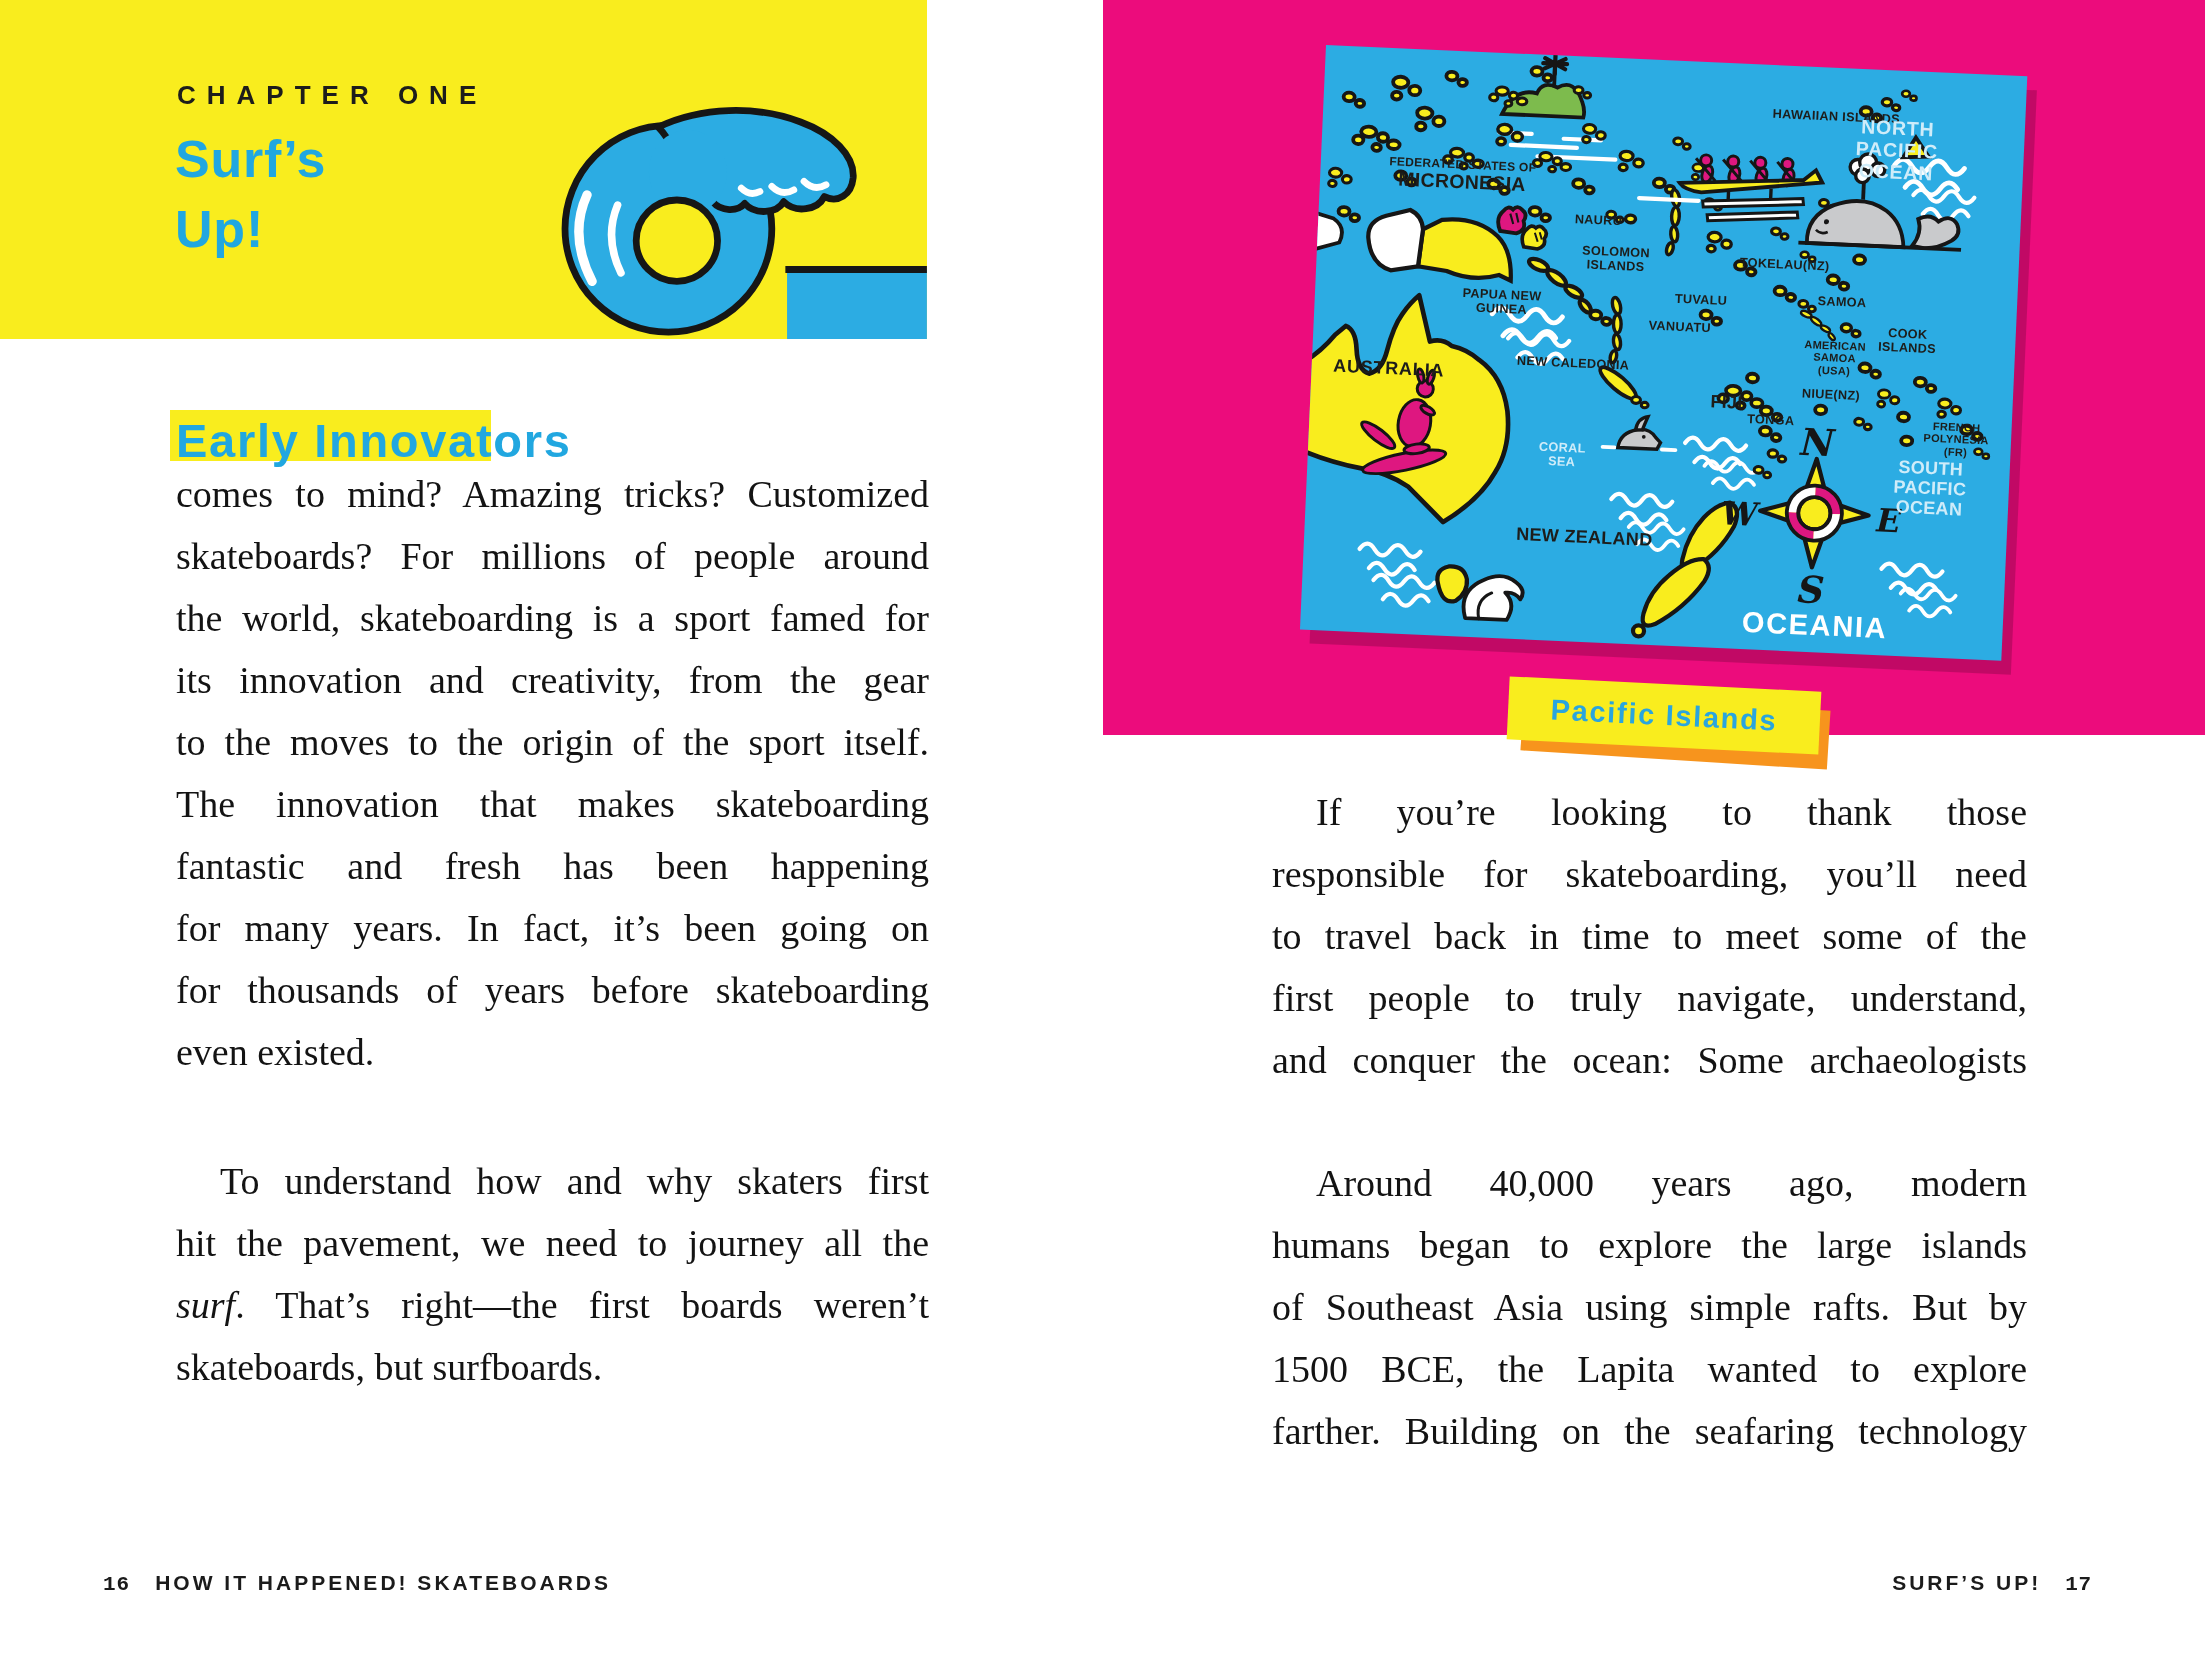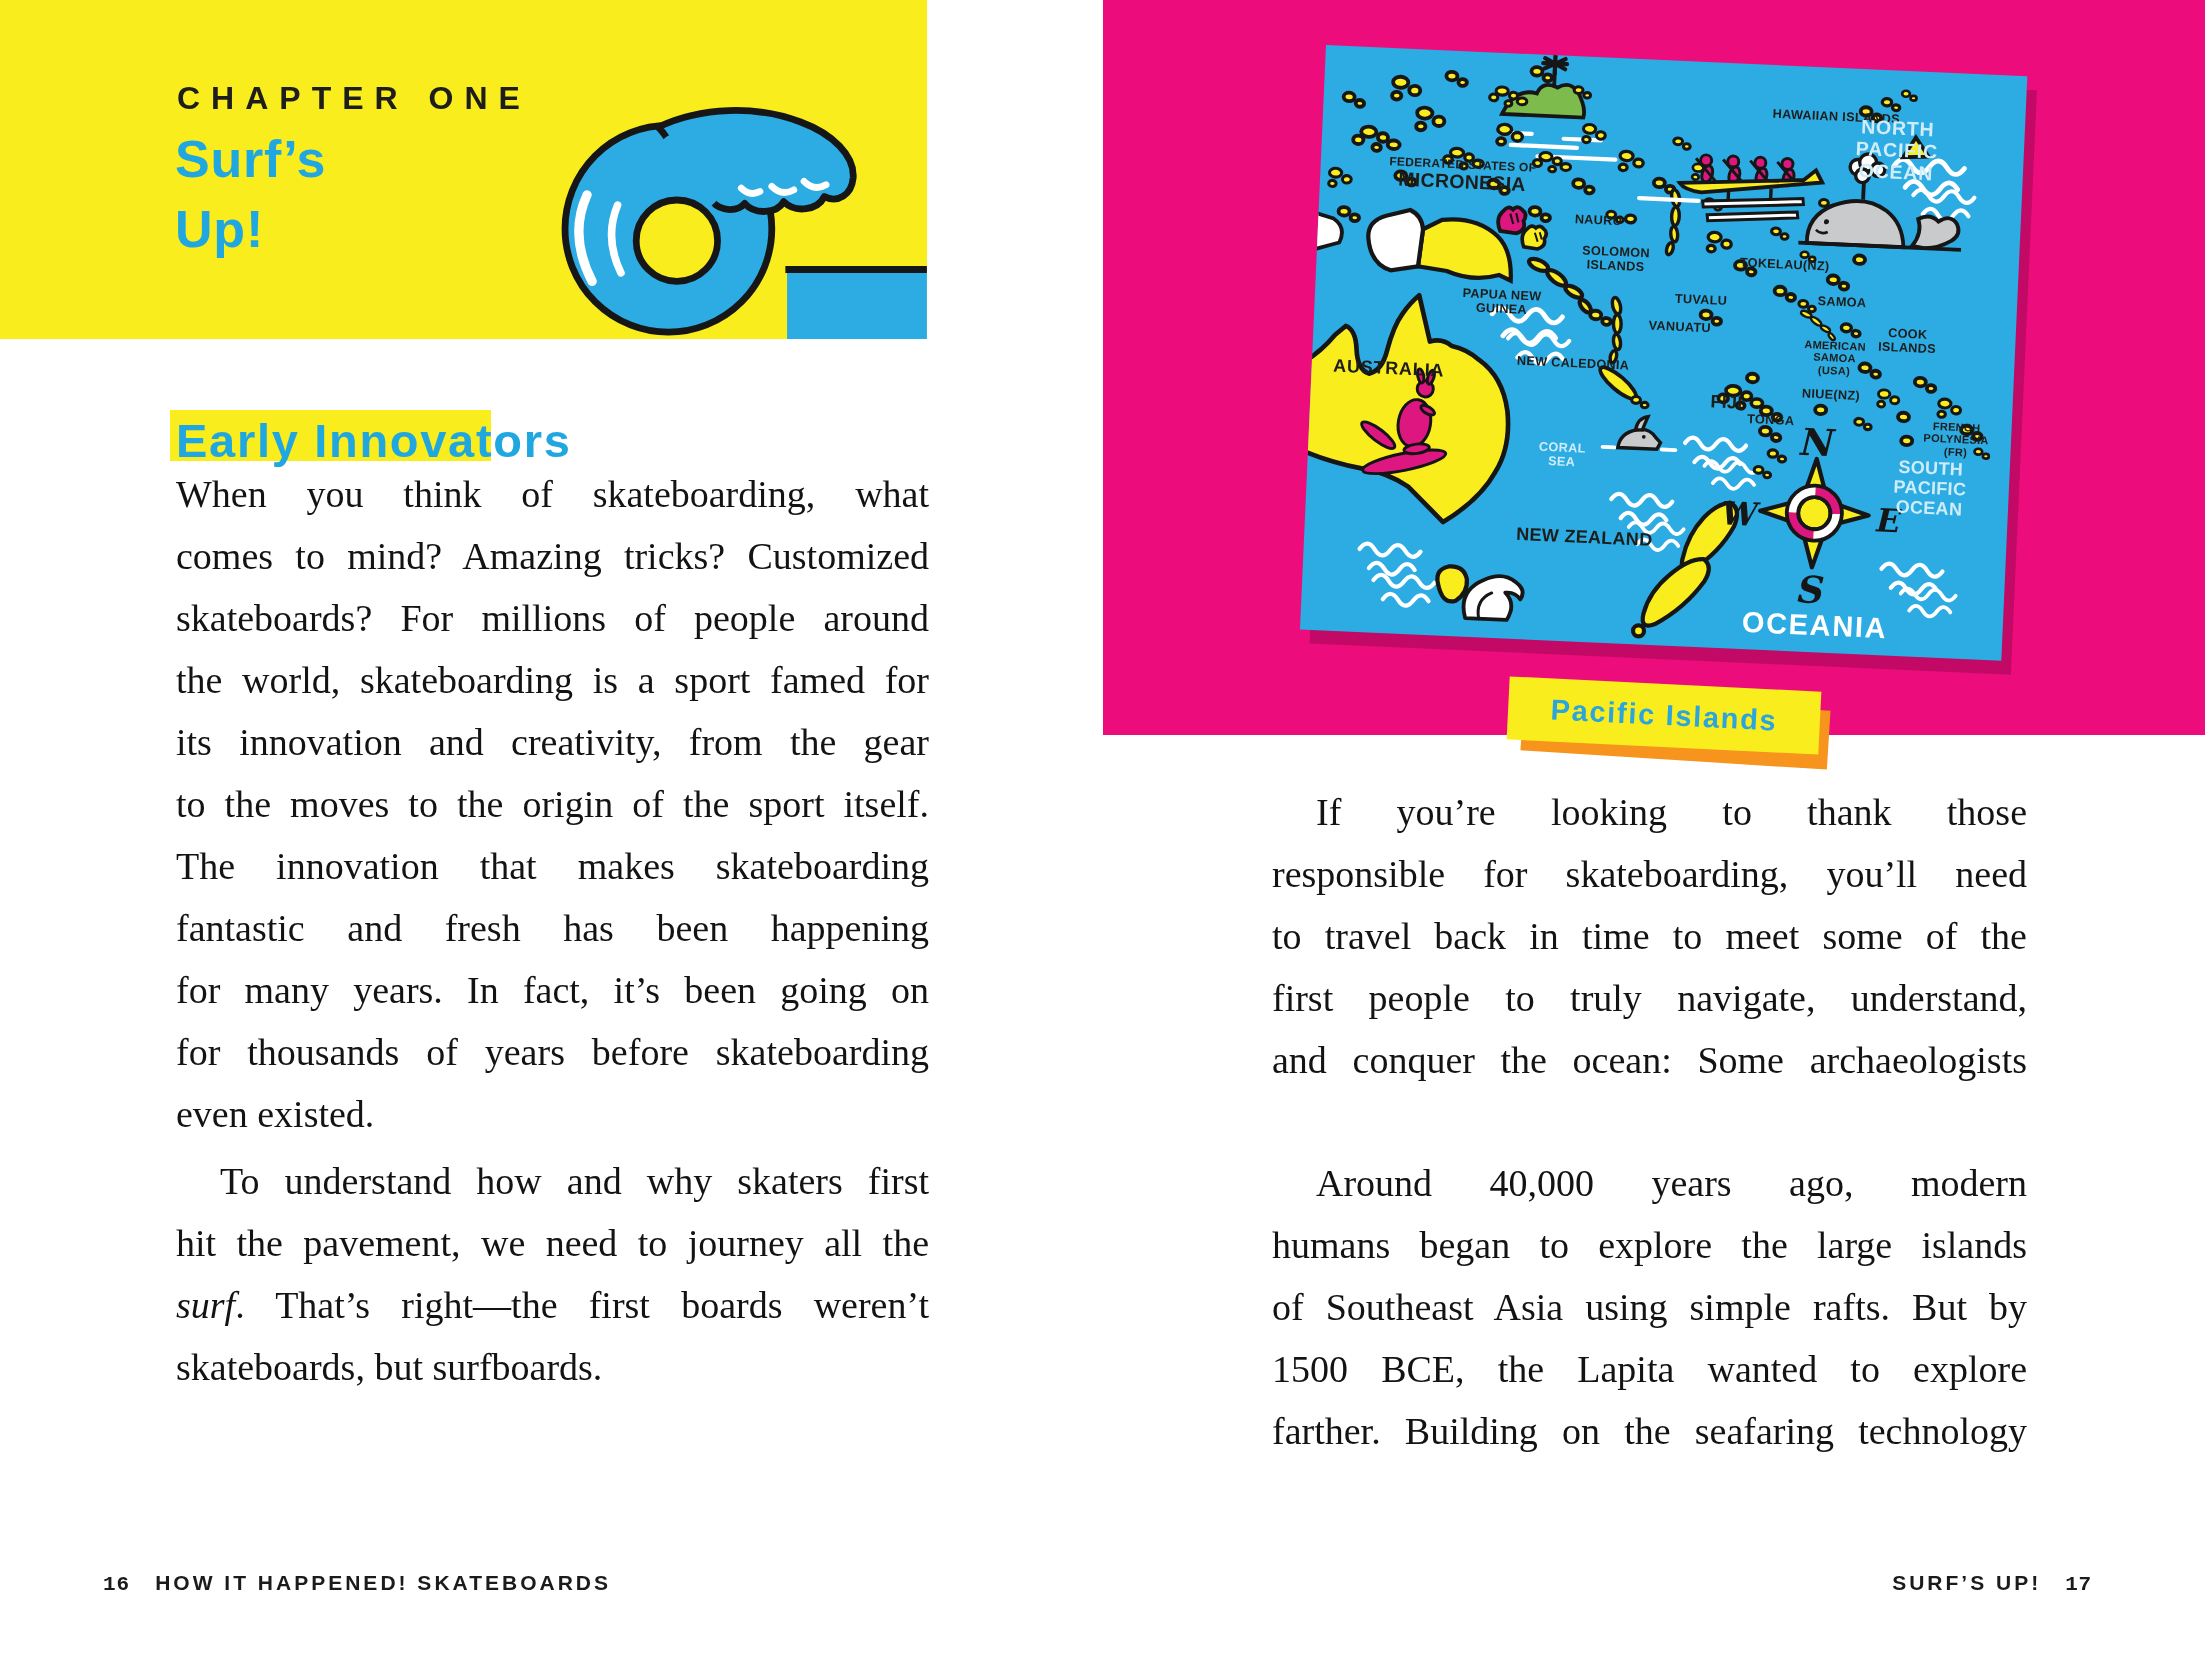--- a/index.html
+++ b/index.html
@@ -2,21 +2,21 @@
 <html style="font-size:13.6px"><head>
 <meta charset="utf-8">
 <style>
   html,body{margin:0;padding:0;background:#fff;}
   #stage{position:relative;width:2205px;height:1654px;background:#fff;overflow:hidden;
          font-family:"Liberation Sans",sans-serif;}
   .abs{position:absolute;}
 
   
   .yellow-block{left:0;top:0;width:927px;height:339px;background:#F9ED1E;}
-  .kicker{left:177px;top:80px;font-weight:bold;font-size:32px;letter-spacing:11px;color:#1d1d1b;}
+  .kicker{left:177px;top:80px;font-weight:bold;font-size:26px;letter-spacing:11px;color:#1d1d1b;}
   .title{left:175px;top:124px;font-weight:bold;font-size:52px;line-height:70px;color:#21A7E0;letter-spacing:0.8px;}
   .wave-svg{left:531px;top:100px;}
 
   .hl-box{left:170px;top:410px;width:321px;height:51px;background:#F9ED1E;}
   .section-heading{left:176px;top:413px;font-weight:bold;font-size:47px;letter-spacing:1.7px;color:#21A7E0;}
 
   .col{width:753px;color:#131313;font-family:"Liberation Serif",serif;font-size:38px;}
   .ln{line-height:62px;text-align:justify;text-align-last:justify;white-space:normal;}
   .ln.last{text-align-last:left;}
   .ln.ind{text-indent:44px;}
@@ -74,21 +74,20 @@
     <div class="abs title">
       <div>Surf’s</div>
       <div>Up!</div>
     </div>
   </div>
 
   <div class="abs hl-box"></div>
   <div class="abs section-heading">Early Innovators</div>
 
   <div class="abs col col-l1">
-    <div class="ln">When you think of skateboarding, what</div>
     <div class="ln">comes to mind? Amazing tricks? Customized</div>
     <div class="ln">skateboards? For millions of people around</div>
     <div class="ln">the world, skateboarding is a sport famed for</div>
     <div class="ln">its innovation and creativity, from the gear</div>
     <div class="ln">to the moves to the origin of the sport itself.</div>
     <div class="ln">The innovation that makes skateboarding</div>
     <div class="ln">fantastic and fresh has been happening</div>
     <div class="ln">for many years. In fact, it’s been going on</div>
     <div class="ln">for thousands of years before skateboarding</div>
     <div class="ln last">even existed.</div>

